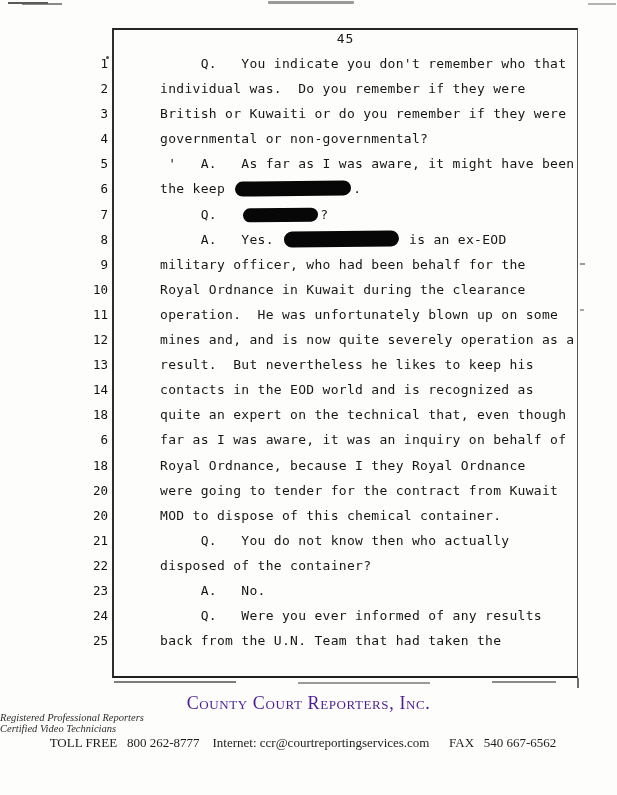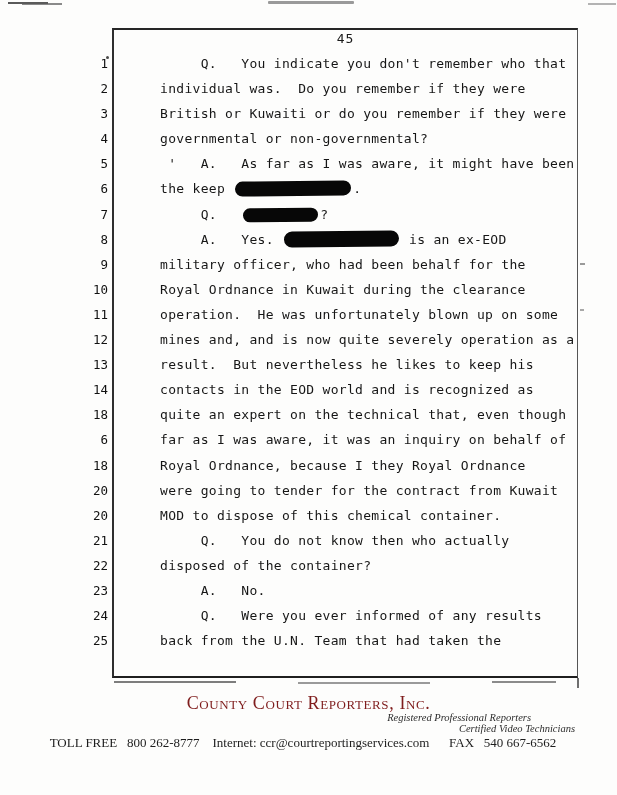--- a/index.html
+++ b/index.html
@@ -40,29 +40,29 @@
   .redact{
     display:inline-block;background:#070707;border-radius:8px;
     vertical-align:-3px;transform:rotate(-0.7deg);margin:0 2px;
   }
 
   
   .footer{position:absolute;left:0;top:0;width:617px;height:795px;pointer-events:none;}
   .company{
     position:absolute;top:693px;left:0;width:617px;text-align:center;
     font-family:"Liberation Serif","DejaVu Serif",serif;font-variant:small-caps;
-    font-size:18px;letter-spacing:0.6px;color:#7f1d1d;
+    font-size:18px;letter-spacing:0.6px;color:#4c1d95;
   }
   .tag{
-    position:absolute;left:14px;width:517px;text-align:right;
+    position:absolute;left:0;width:517px;text-align:left;
     font-family:"Liberation Serif","DejaVu Serif",serif;font-style:italic;
     font-size:10.5px;color:#2c2c2c;
   }
   .tag1{top:712px;}
-  .tag2{top:723px;margin-left:44px;}
+  .tag2{top:723px;}
   .contact{
     position:absolute;top:735px;left:0;width:606px;text-align:center;
     font-family:"Liberation Serif","DejaVu Serif",serif;
     font-size:13px;color:#1d1d1d;white-space:pre;
   }
 </style>
 </head>
 <body>
 
 <div class="page">

